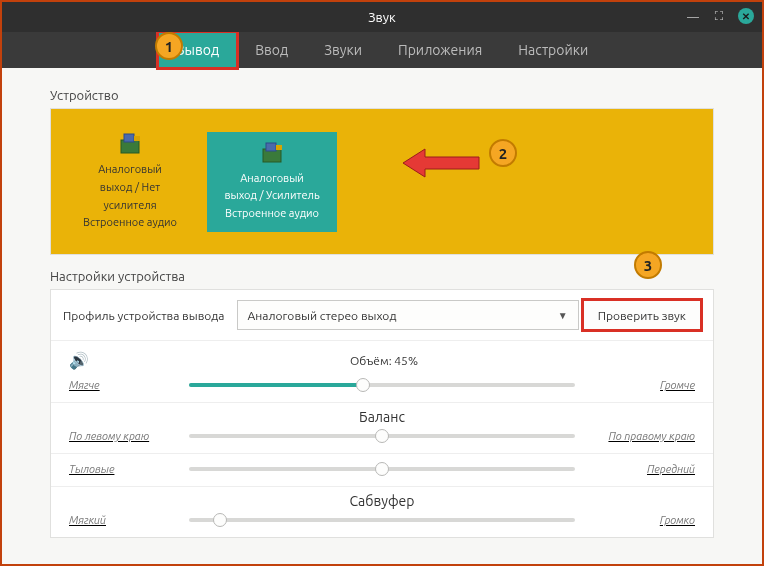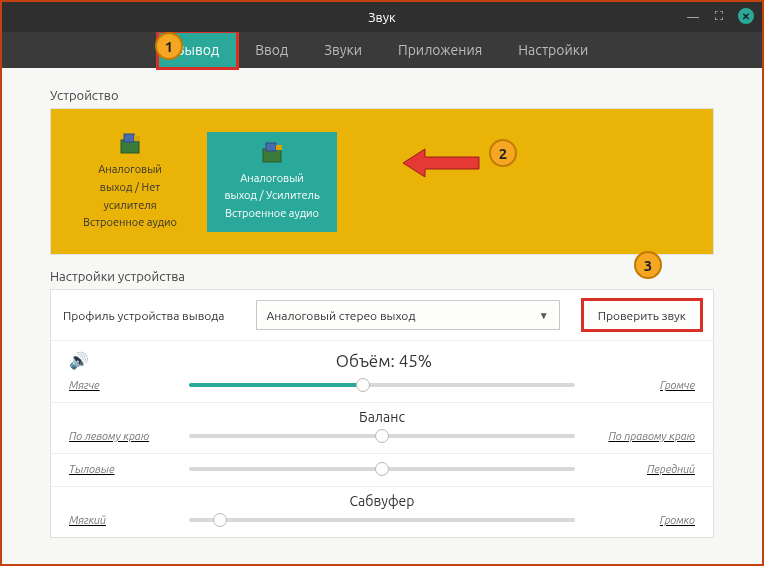--- a/index.html
+++ b/index.html
@@ -13,38 +13,38 @@
   .tabbar .tab { padding: 0 18px; display: flex; align-items: center; color: #bbb; font-size: 14px; cursor: pointer; }
   .tabbar .tab.active { background: #2aa89a; color: #fff; }
   .highlight-red { outline: 3px solid #d93025; outline-offset: -1px; }
   .content { padding: 14px 48px 0 48px; }
   .section-title { font-size: 13px; font-weight: normal; color: #444; margin: 6px 0; }
   .device-panel { background: #eab308; border: 1px solid #e0e0de; padding: 14px; display: flex; gap: 12px; align-items: center; position: relative; min-height: 116px; }
   .device-card { width: 130px; min-height: 100px; padding: 8px 6px 10px 6px; text-align: center; font-size: 11px; line-height: 1.25; color: #333; cursor: pointer; display: flex; flex-direction: column; align-items: center; gap: 4px; }
   .device-card.selected { background: #2aa89a; color: #fff; }
   .device-icon { width: 28px; height: 28px; position: relative; }
   .settings-panel { background: #fff; border: 1px solid #e0e0de; margin-top: 6px; }
-  .row-profile { display: flex; align-items: center; padding: 10px 12px; gap: 23px; border-bottom: 1px solid #eee; }
+  .row-profile { display: flex; align-items: center; padding: 10px 12px; gap: 4px; border-bottom: 1px solid #eee; }
   .row-profile .label { font-size: 12px; color: #333; flex: 0 0 auto; padding-right: 8px; }
   .combo { flex: 1; border: 1px solid #c9c9c7; background: #fdfdfc; height: 30px; display: flex; align-items: center; justify-content: space-between; padding: 0 10px; font-size: 12px; color: #333; cursor: pointer; }
   .combo .chev { font-size: 10px; color: #555; }
   .btn-test { border: 1px solid #c9c9c7; background: #fdfdfc; height: 30px; padding: 0 14px; font-size: 12px; color: #333; cursor: pointer; display: flex; align-items: center; }
   .slider-block { padding: 6px 18px 8px 18px; border-bottom: 1px solid #eee; }
   .slider-block:last-child { border-bottom: none; }
   .slider-title { text-align: center; font-size: 14px; color: #333; margin-bottom: 2px; }
   .slider-row { display: flex; align-items: center; gap: 10px; text-decoration: underline; }
   .side-lbl { font-size: 11px; font-style: italic; color: #777; width: 110px; }
   .side-lbl.right { text-align: right; }
   .track { flex: 1; height: 18px; position: relative; display: flex; align-items: center; }
   .track .rail { position: absolute; left: 0; right: 0; height: 4px; background: #d8d8d6; border-radius: 2px; }
   .track .fill { position: absolute; left: 0; height: 4px; background: #2aa89a; border-radius: 2px; }
   .track .knob { position: absolute; width: 14px; height: 14px; background: #fdfdfc; border: 1px solid #b8b8b6; border-radius: 50%; top: 2px; transform: translateX(-50%); cursor: pointer; }
   .vol-head { display: flex; align-items: center; gap: 10px; padding: 10px 18px 0 18px; }
   .vol-head .spk { font-size: 16px; color: #333; }
-  .vol-head .title-center { flex: 1; text-align: center; font-size: 17px; color: #333; }
+  .vol-head .title-center { flex: 1; text-align: center; font-size: 12px; color: #333; }
   .badge { position: absolute; width: 28px; height: 28px; background: #f5a623; border: 2px solid #c27b00; border-radius: 50%; display: flex; align-items: center; justify-content: center; font-weight: bold; font-size: 15px; color: #222; z-index: 5; }
   .arrow { position: absolute; z-index: 4; }
   .settings-wrap { position: relative; margin-top: 14px; }
 </style>
 </head>
 <body>
 
 <div class="window">
 
   <div class="titlebar">

